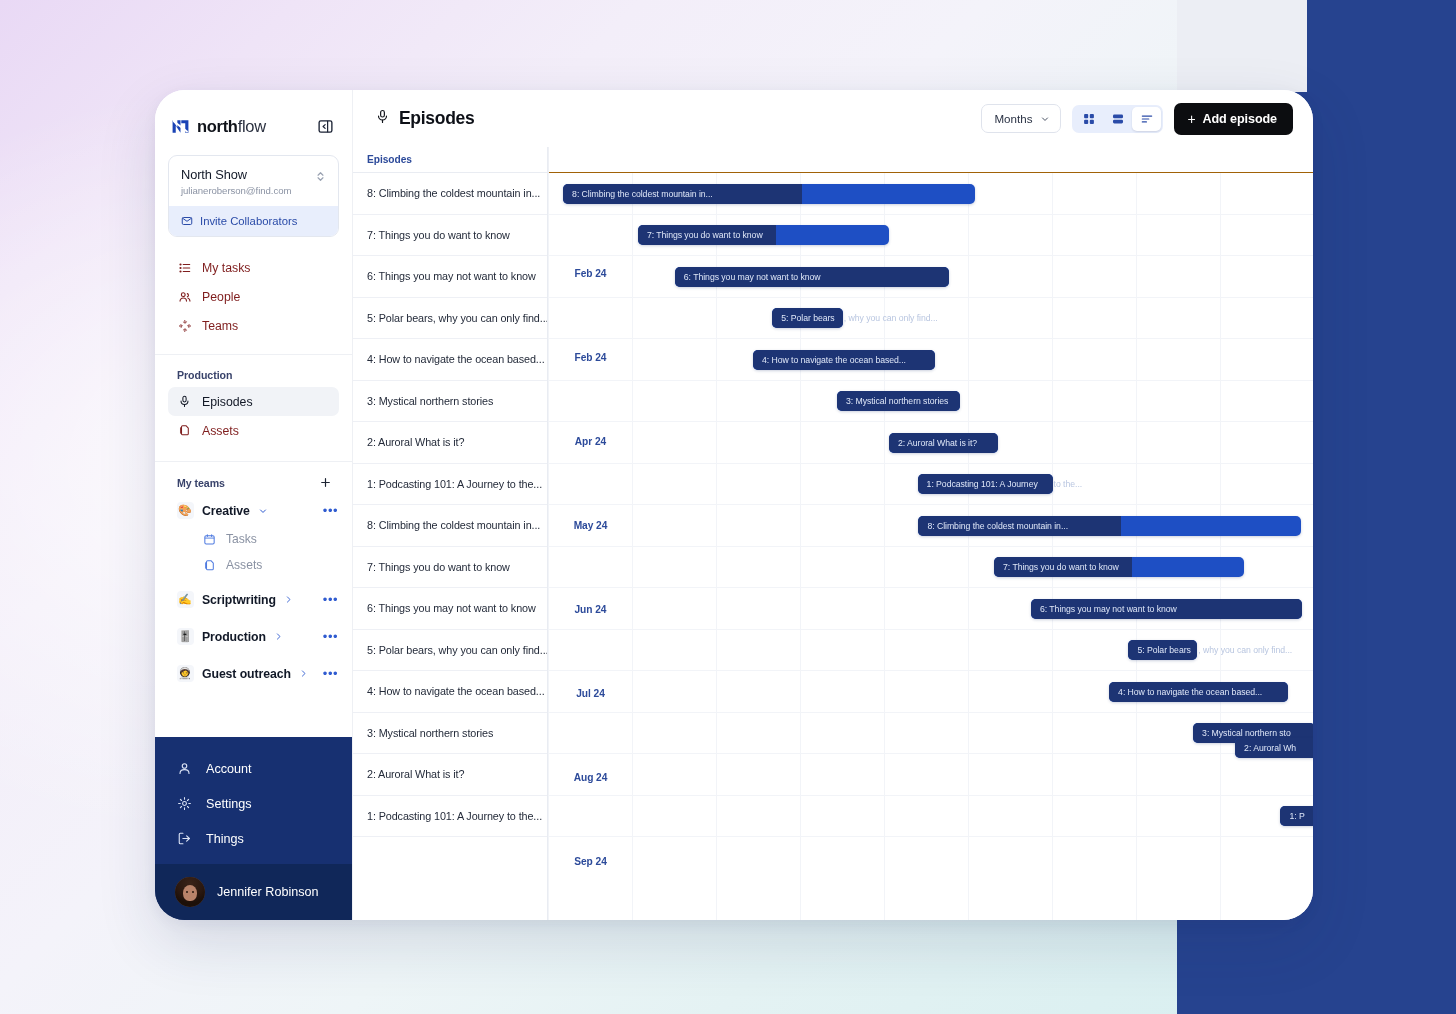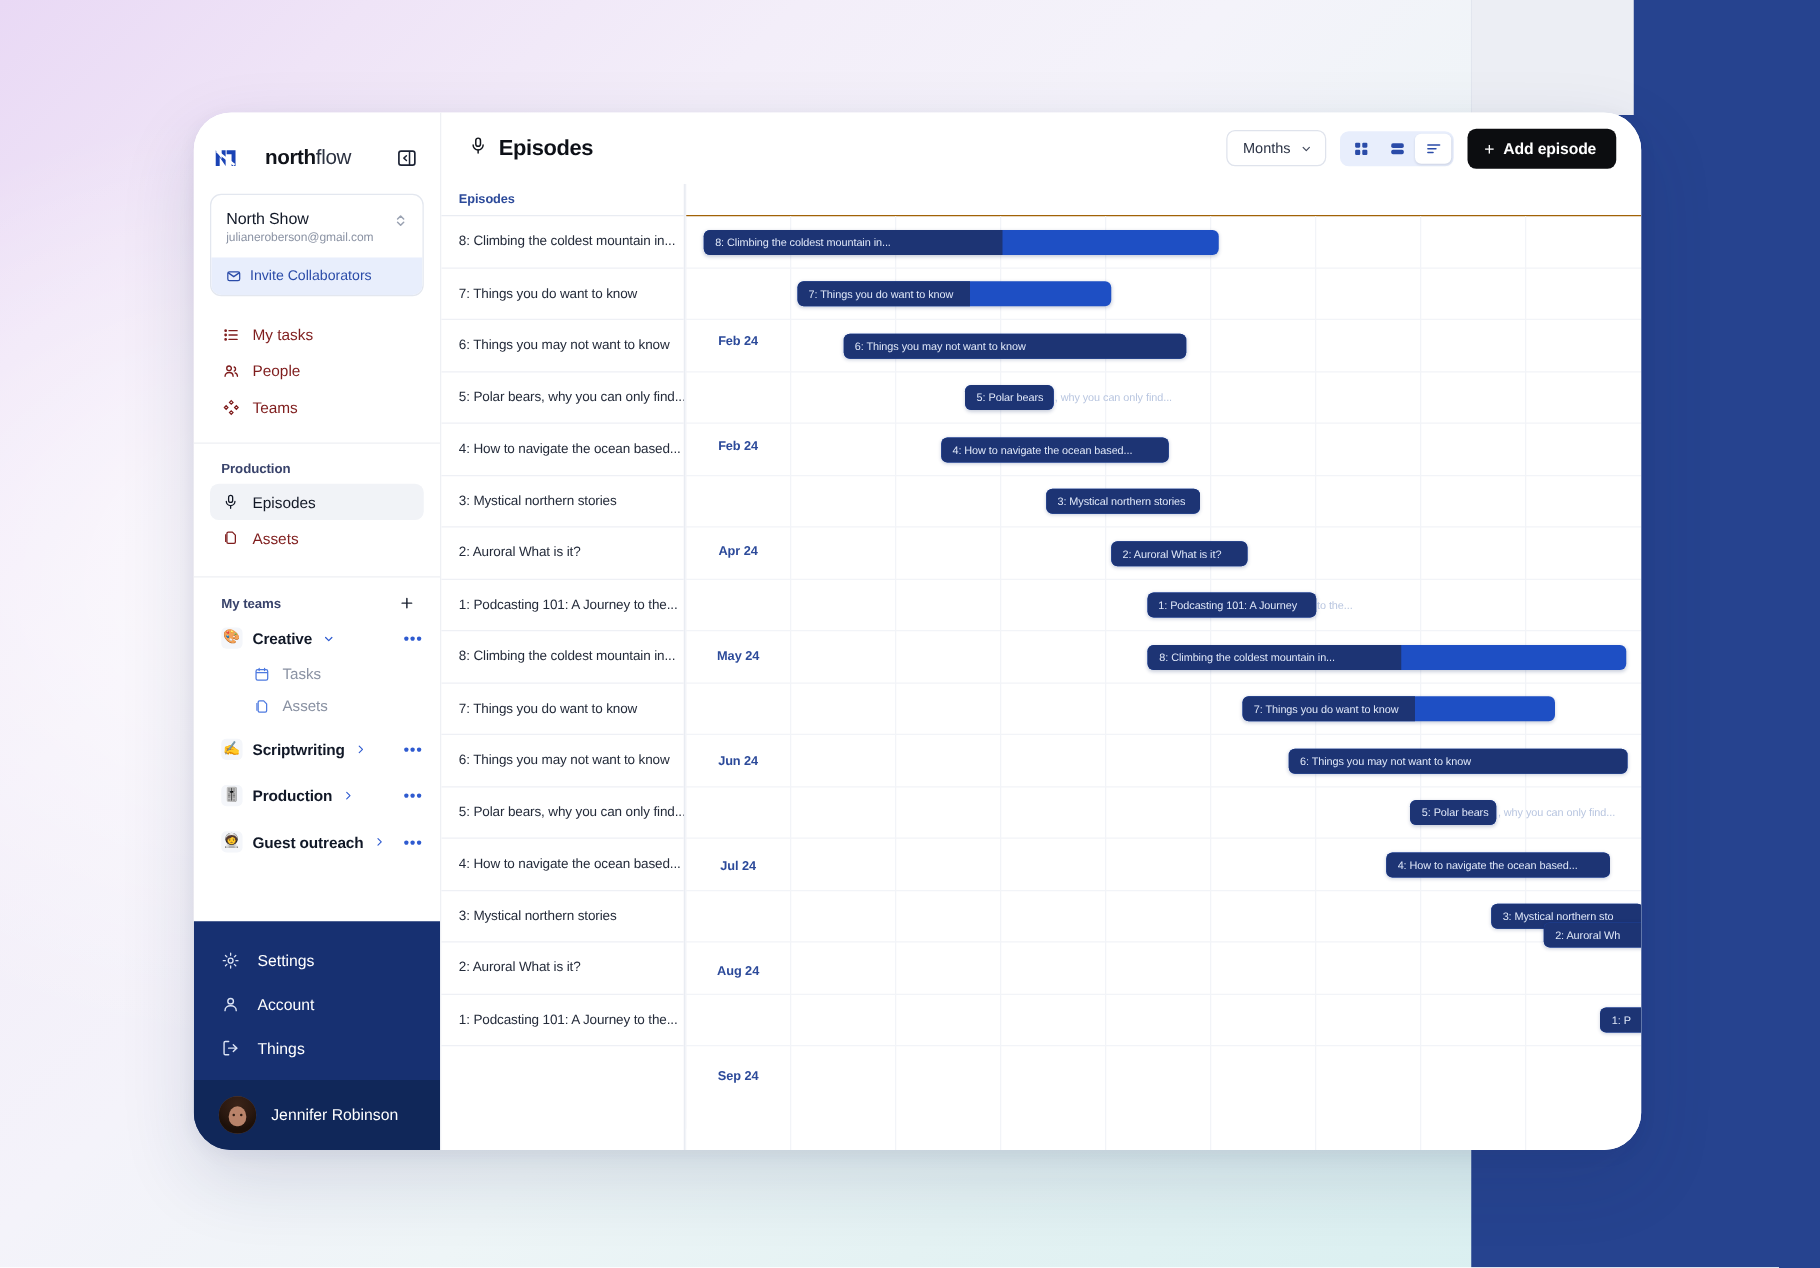--- a/index.html
+++ b/index.html
@@ -78,21 +78,21 @@
     display: flex;
     flex-direction: column;
     border-right: 1px solid #eef0f4;
     position: relative;
   }
 
   .brand-row {
     display: flex; align-items: center; justify-content: space-between;
     padding: 26px 16px 14px 16px;
   }
-  .brand { display: flex; align-items: center; gap: 22px; }
+  .brand { display: flex; align-items: center; gap: 7px; }
   .brand-logo { width: 19px; height: 19px; display:block; }
   .brand-text { font-size: 16.5px; letter-spacing: -.3px; color: #10131a; }
   .brand-text b { font-weight: 700; }
   .brand-text span { font-weight: 400; color: #2b3140; }
 
   .collapse-btn {
     width: 21px; height: 21px;
     display: flex; align-items: center; justify-content: center;
     cursor: pointer; color: #1b2234;
   }
@@ -330,21 +330,21 @@
             <path d="M15 4 L15 20" stroke-width="1.7"></path>
             <path d="M11.5 9.3 L8.6 12 L11.5 14.7" stroke-width="1.7" stroke-linecap="round" stroke-linejoin="round"></path>
           </svg>
         </div>
       </div>
 
       <div class="ws-card">
         <div class="ws-top">
           <div>
             <div class="ws-name">North Show</div>
-            <div class="ws-mail">julianeroberson@gmail.com</div>
+            <div class="ws-mail">julianeroberson@find.com</div>
           </div>
           <div class="ws-chev">
             <svg width="11" height="13" viewBox="0 0 12 16" fill="none" stroke="currentColor" stroke-width="1.5" stroke-linecap="round" stroke-linejoin="round">
               <path d="M3 6.4 L6 3.4 L9 6.4"></path>
                 <path d="M3 9.6 L6 12.6 L9 9.6"></path>
             </svg>
           </div>
         </div>
         <div class="ws-invite">
           <svg width="12" height="12" viewBox="0 0 24 24" fill="none" stroke="#2a4ba8" stroke-width="2">
@@ -486,35 +486,35 @@
           <svg width="9" height="9" viewBox="0 0 24 24" fill="none" stroke="currentColor" stroke-width="2.4" stroke-linecap="round" stroke-linejoin="round">
               <path d="M9 5 L16 12 L9 19"></path>
             </svg>
         </span>
         <span class="team-dots">•••</span>
       </div>
 
       <div class="side-footer">
         <div class="foot-item">
           <span class="ico">
+            <svg width="15" height="15" viewBox="0 0 24 24" fill="none" stroke="currentColor" stroke-width="1.8" stroke-linecap="round">
+                <circle cx="12" cy="8" r="3.6"></circle>
+                <path d="M4.8 20c0-3.8 3.2-6.2 7.2-6.2s7.2 2.4 7.2 6.2"></path>
+              </svg>
+          </span>
+          <span>Account</span>
+        </div>
+        <div class="foot-item">
+          <span class="ico">
             <svg width="15" height="15" viewBox="0 0 24 24" fill="none" stroke="currentColor" stroke-width="1.7">
                 <circle cx="12" cy="12" r="3.1"></circle>
                 <path d="M12 2.6v2.6M12 18.8v2.6M21.4 12h-2.6M5.2 12H2.6M18.6 5.4l-1.8 1.8M7.2 16.8l-1.8 1.8M18.6 18.6l-1.8-1.8M7.2 7.2 5.4 5.4" stroke-linecap="round"></path>
               </svg>
           </span>
           <span>Settings</span>
-        </div>
-        <div class="foot-item">
-          <span class="ico">
-            <svg width="15" height="15" viewBox="0 0 24 24" fill="none" stroke="currentColor" stroke-width="1.8" stroke-linecap="round">
-                <circle cx="12" cy="8" r="3.6"></circle>
-                <path d="M4.8 20c0-3.8 3.2-6.2 7.2-6.2s7.2 2.4 7.2 6.2"></path>
-              </svg>
-          </span>
-          <span>Account</span>
         </div>
         <div class="foot-item">
           <span class="ico">
             <svg width="15" height="15" viewBox="0 0 24 24" fill="none" stroke="currentColor" stroke-width="1.8" stroke-linecap="round" stroke-linejoin="round">
                 <path d="M9.5 3.6H5.2a1.6 1.6 0 0 0-1.6 1.6v13.6a1.6 1.6 0 0 0 1.6 1.6h4.3"></path>
                 <path d="M15.4 16.2 19.8 12 15.4 7.8"></path>
                 <path d="M19.8 12H9.4"></path>
               </svg>
           </span>
           <span>Things</span>

